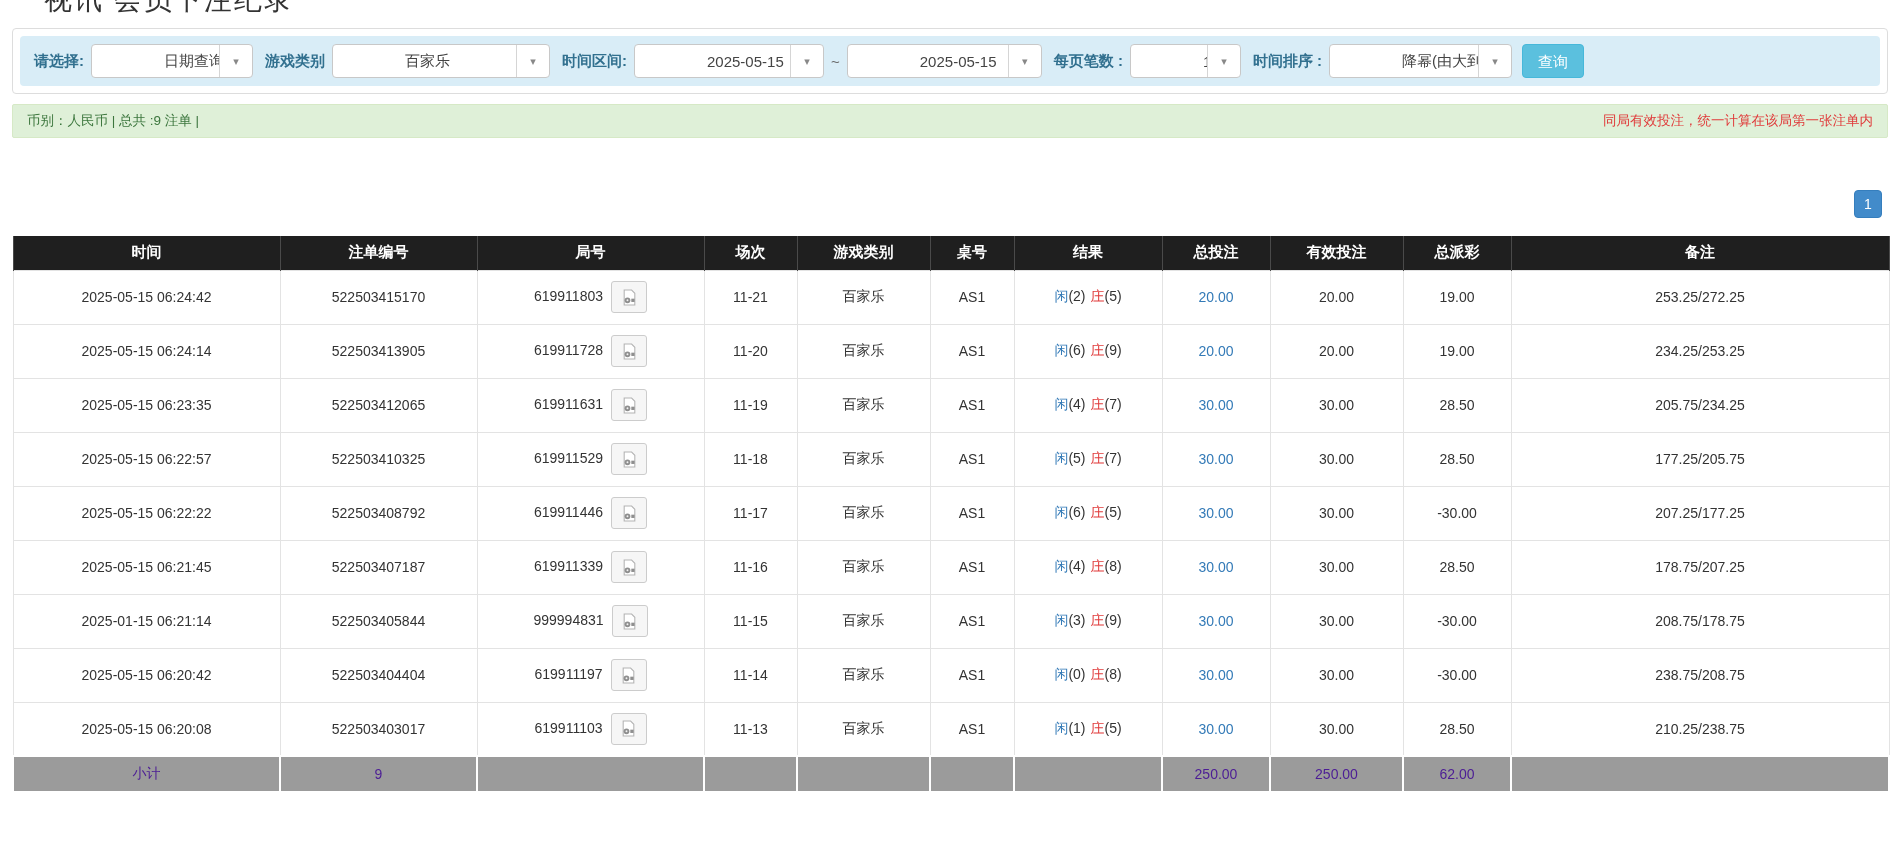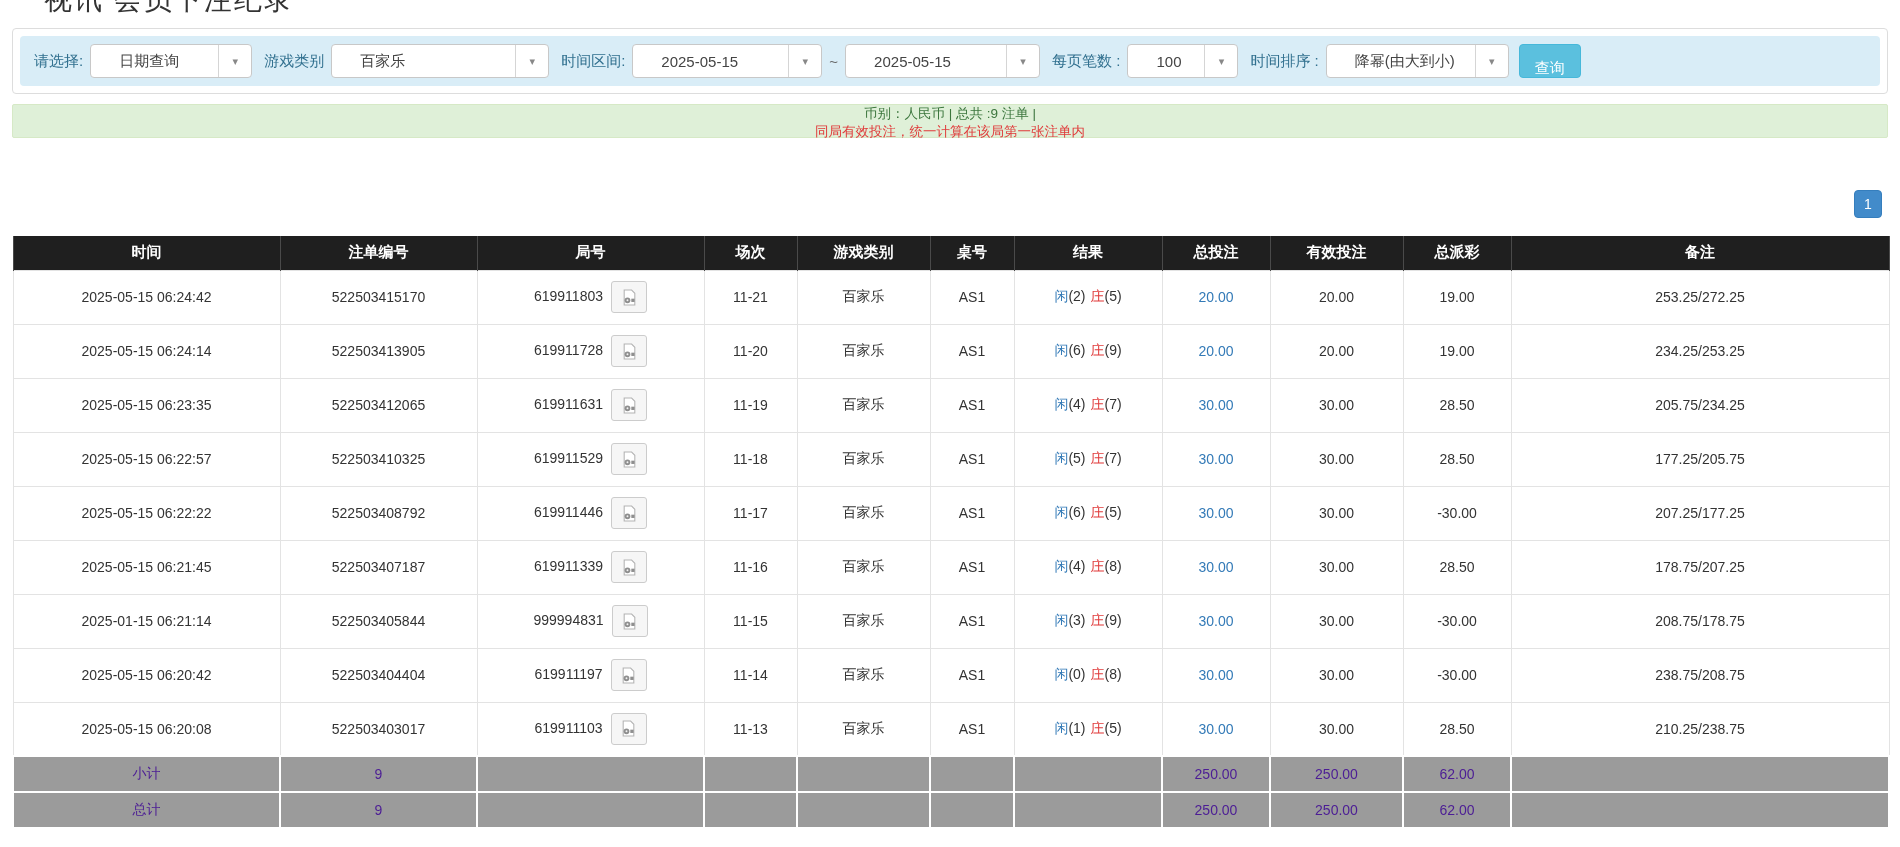--- a/index.html
+++ b/index.html
@@ -18,44 +18,44 @@
 
   
   .filter-outer {
     margin-top:14px; border:1px solid #ddd; border-radius:4px; background:#fff; padding:7px;
   }
   .filter-bar {
     background:var(--filter_bar_bg,#d9edf7); border-radius:4px; padding:8px 8px;
     display:flex; align-items:center;
   }
   .flabel {
-    color:var(--filter_label,#31708f); font-weight:normal; font-size:15px;
+    color:var(--filter_label,#31708f); font-weight:bold; font-size:15px;
     margin:0 7px 0 12px; white-space:nowrap;
   }
   .sel {
     background:#fff; border:1px solid #c8c8c8; border-radius:4px; height:34px;
     display:flex; align-items:center; cursor:pointer;
   }
-  .sel-val { flex:1; padding-left:28px; font-size:15px; color:#444; white-space:nowrap; overflow:hidden; }
+  .sel-val { flex:1; padding-left:28px; font-size:15px; color:#444; white-space:nowrap; overflow:hidden;margin-left:44px; }
   .sel-arrow {
     width:33px; align-self:stretch; border-left:1px solid #d5d5d5;
     display:flex; align-items:center; justify-content:center; color:#888; font-size:11px;
   }
   .tilde { color:#666; margin:0 7px; font-size:15px; }
   .search-btn {
     background:var(--search_button_bg,#5bc0de); border:1px solid #46b8da; color:#fff;
-    font-size:15px; height:34px; padding:14px 15px; border-radius:4px; margin-left:10px; cursor:pointer;
+    font-size:15px; height:34px; padding:8px 15px; border-radius:4px; margin-left:10px; cursor:pointer;
     font-family:inherit;
   }
 
   
   .alert-success {
     margin-top:10px; background:var(--summary_bar_bg,#dff0d8); border:1px solid #d6e9c6;
     border-radius:2px; height:34px; display:flex; align-items:center;
-    justify-content:space-between; padding:0 14px; font-size:13.5px;flex-direction:column;
+    justify-content:space-between; padding:0 14px; font-size:13.5px;
   }
   .alert-success .left-text { color:var(--summary_text,#3c763d); }
   .alert-success .right-text { color:var(--warning_red,#e03a3a); }
 
   
   .pagination-row { display:flex; justify-content:flex-end; margin:52px 6px 18px 0; height:28px; }
   .page-btn {
     min-width:28px; height:28px; background:var(--pagination_bg,#428bca); color:#fff;
     border:1px solid #357ebd; border-radius:4px; font-size:14px; cursor:pointer; font-family:inherit;
   }
@@ -347,29 +347,16 @@
         <td></td>
         <td></td>
         <td></td>
         <td></td>
         <td></td>
         <td>250.00</td>
         <td>250.00</td>
         <td>62.00</td>
         <td></td>
       </tr>
-      <tr>
-        <td>总计</td>
-        <td>9</td>
-        <td></td>
-        <td></td>
-        <td></td>
-        <td></td>
-        <td></td>
-        <td>250.00</td>
-        <td>250.00</td>
-        <td>62.00</td>
-        <td></td>
-      </tr>
     </tfoot>
   </table>
 
 </div>
 
 </body></html>

